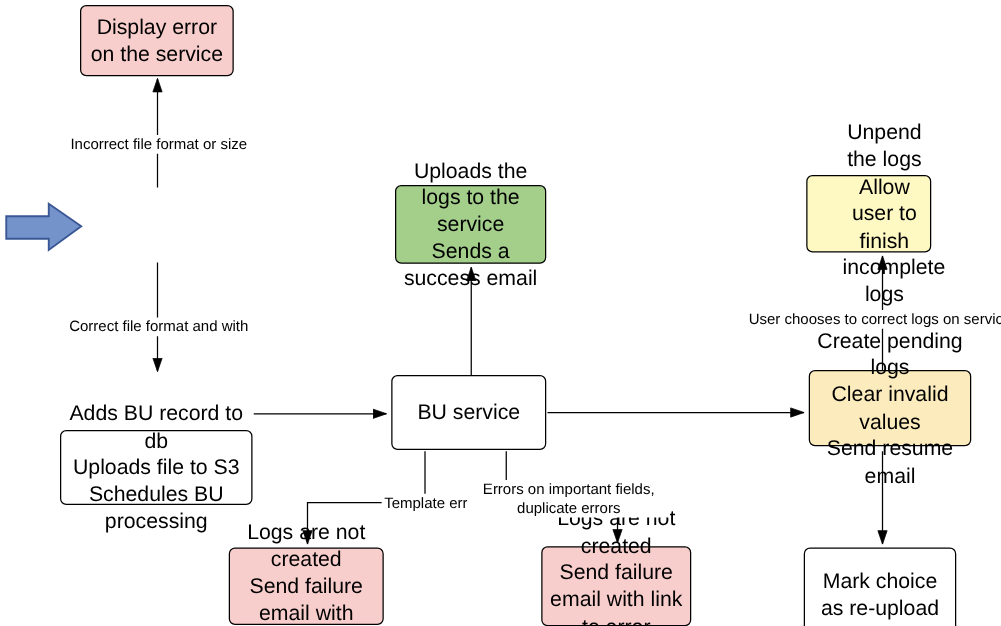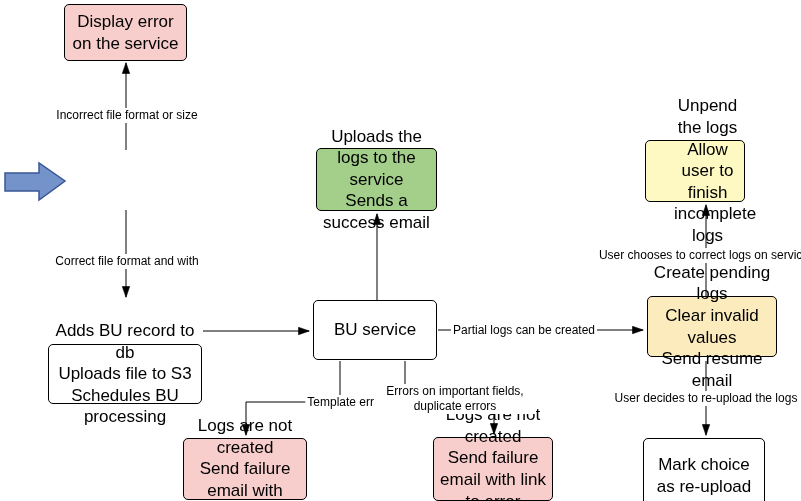--- a/index.html
+++ b/index.html
@@ -111,23 +111,21 @@
   <div class="node" style="left: 433px; top: 437px; width: 120px; height: 64px; background-color: rgb(248, 206, 204);">
     <span>Logs are not created
 Send failure email with link to error summary</span>
   </div>
 
   <div class="edge-label" style="left:127px;top:108px">Incorrect file format or size</div>
 
   <div class="edge-label" style="left:127px;top:254px">Correct file format and with</div>
 
 
-  <div class="edge-label" style="left:524px;top:323px">Partial logs can be created</div>
 
   <div class="edge-label" style="left:349px;top:395px">Template errors</div>
 
   <div class="edge-label wrap" style="left:455px;top:384px">Errors on important fields, duplicate errors</div>
 
   <div class="edge-label" style="left:704px;top:248px">User chooses to correct logs on service</div>
 
-  <div class="edge-label" style="left:706px;top:391px">User decides to re-upload the logs</div>
 
 </div>
 
 </body></html>

